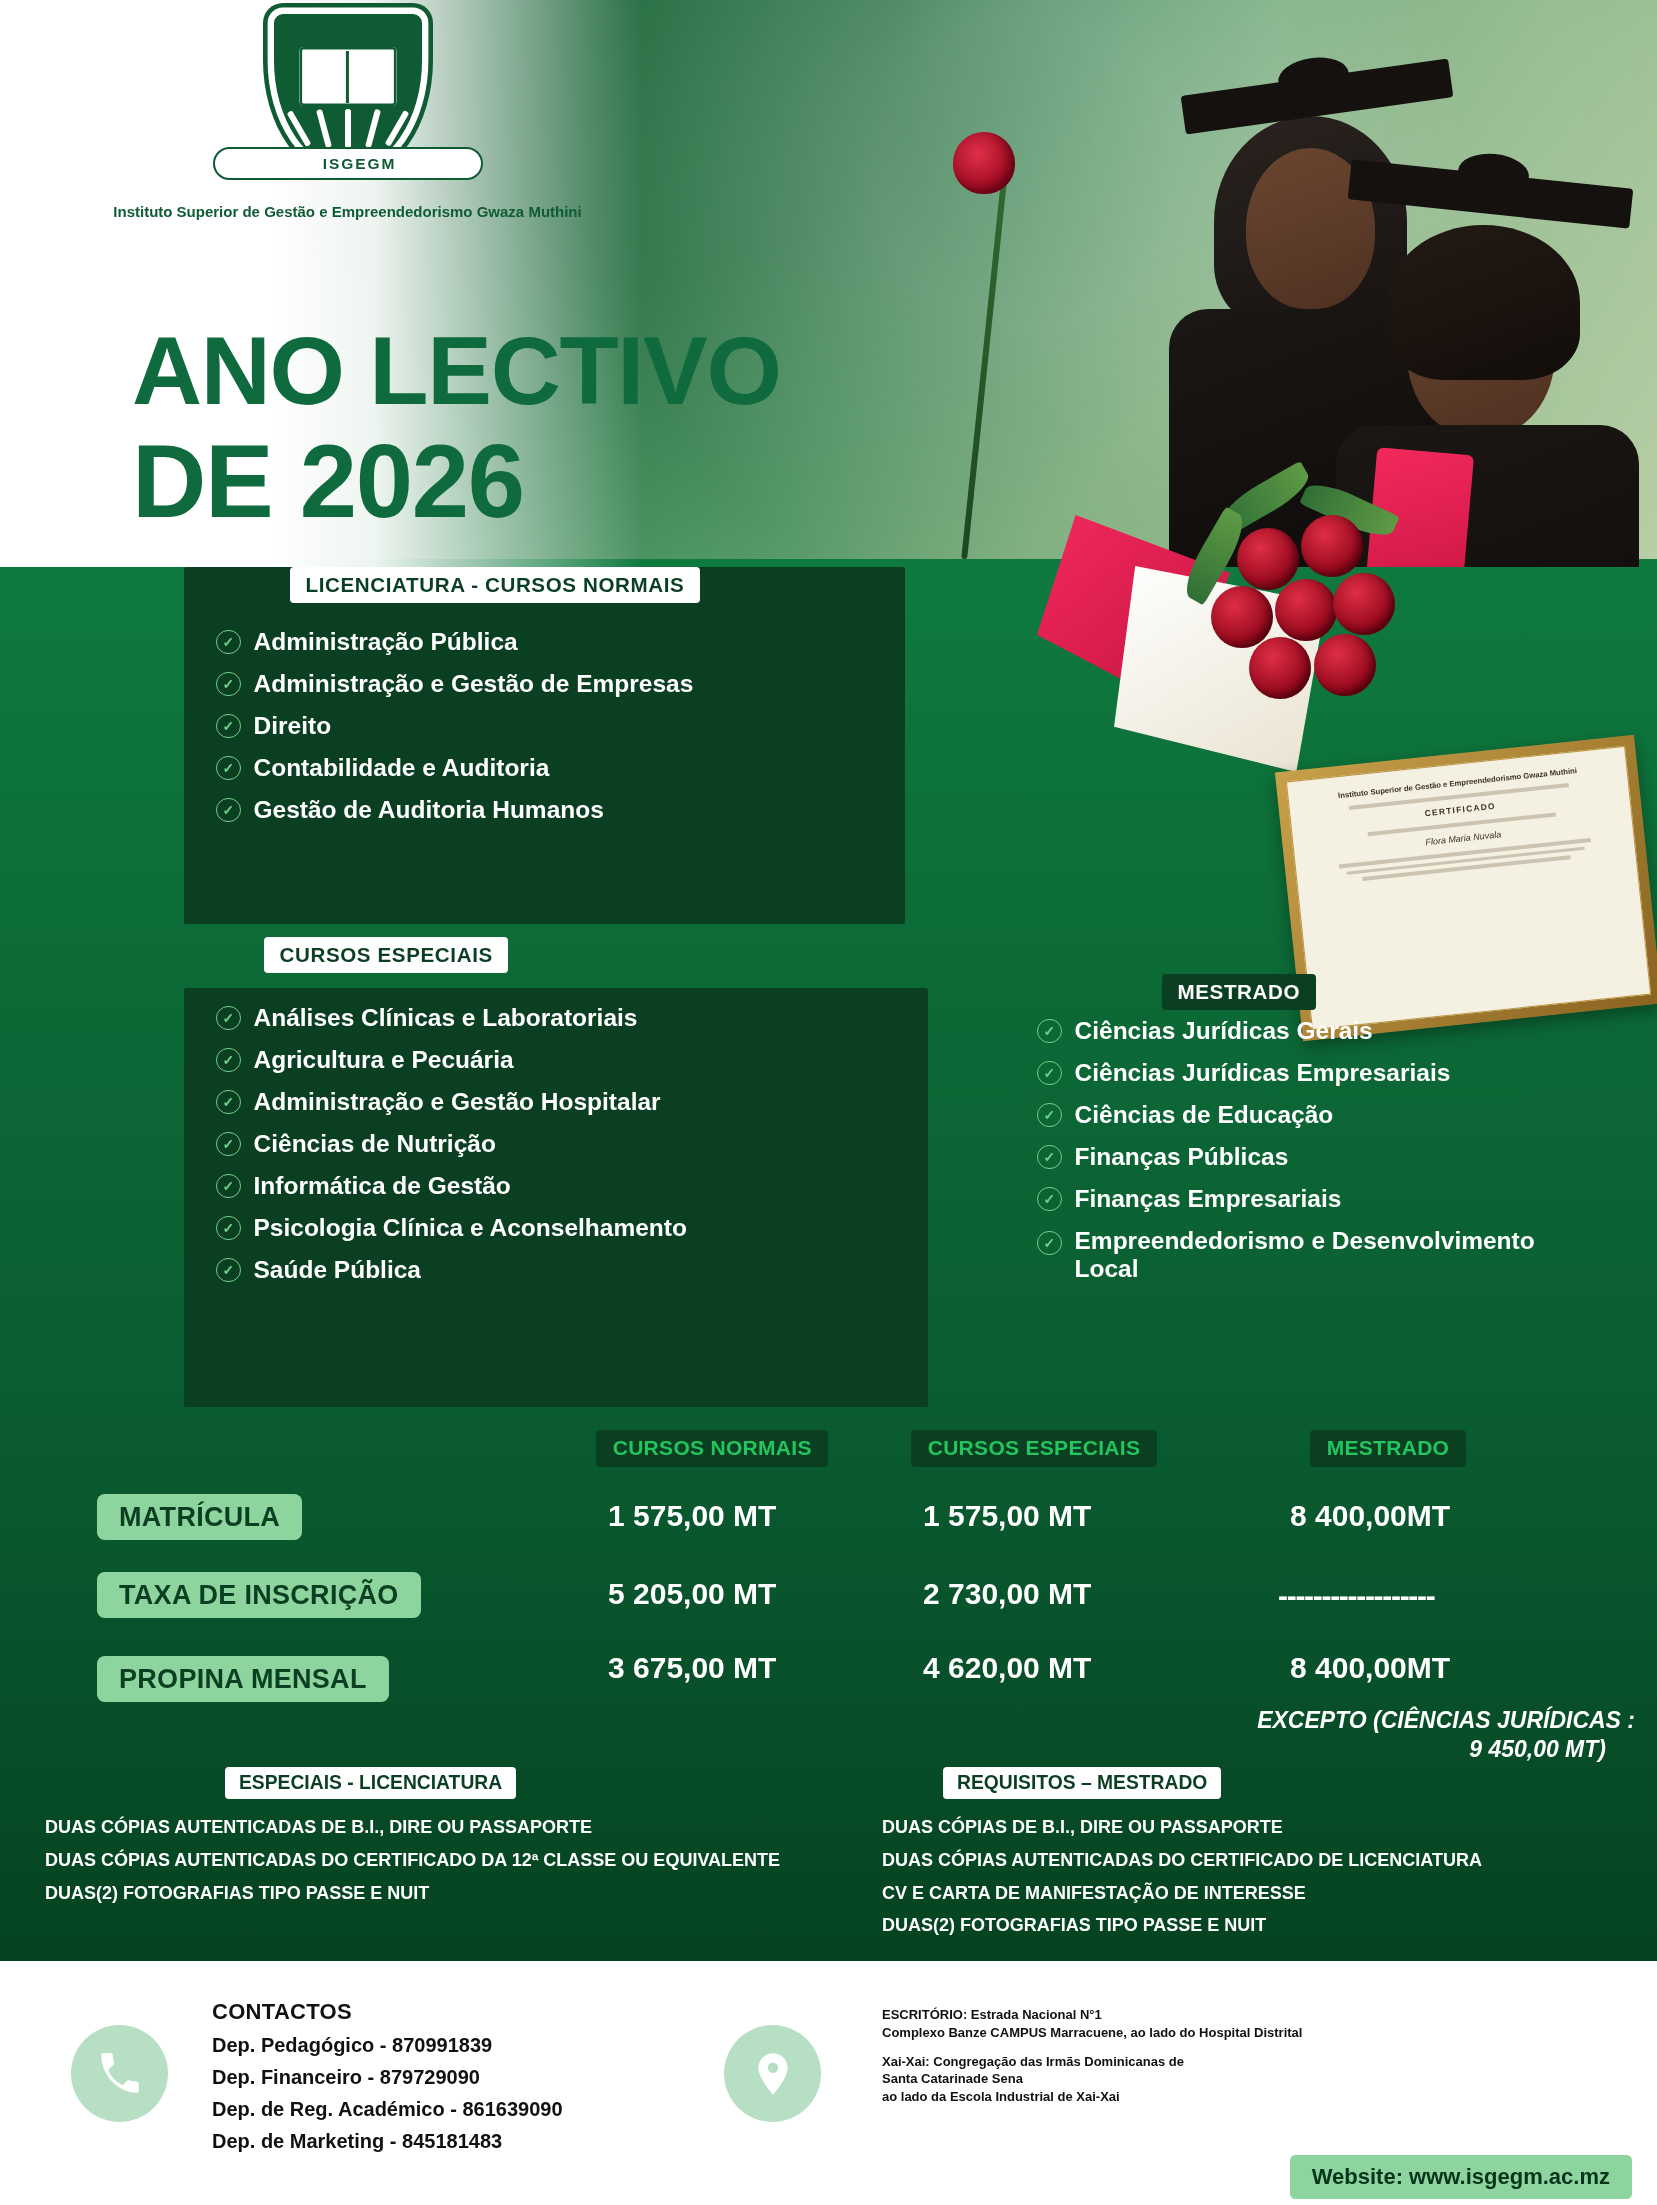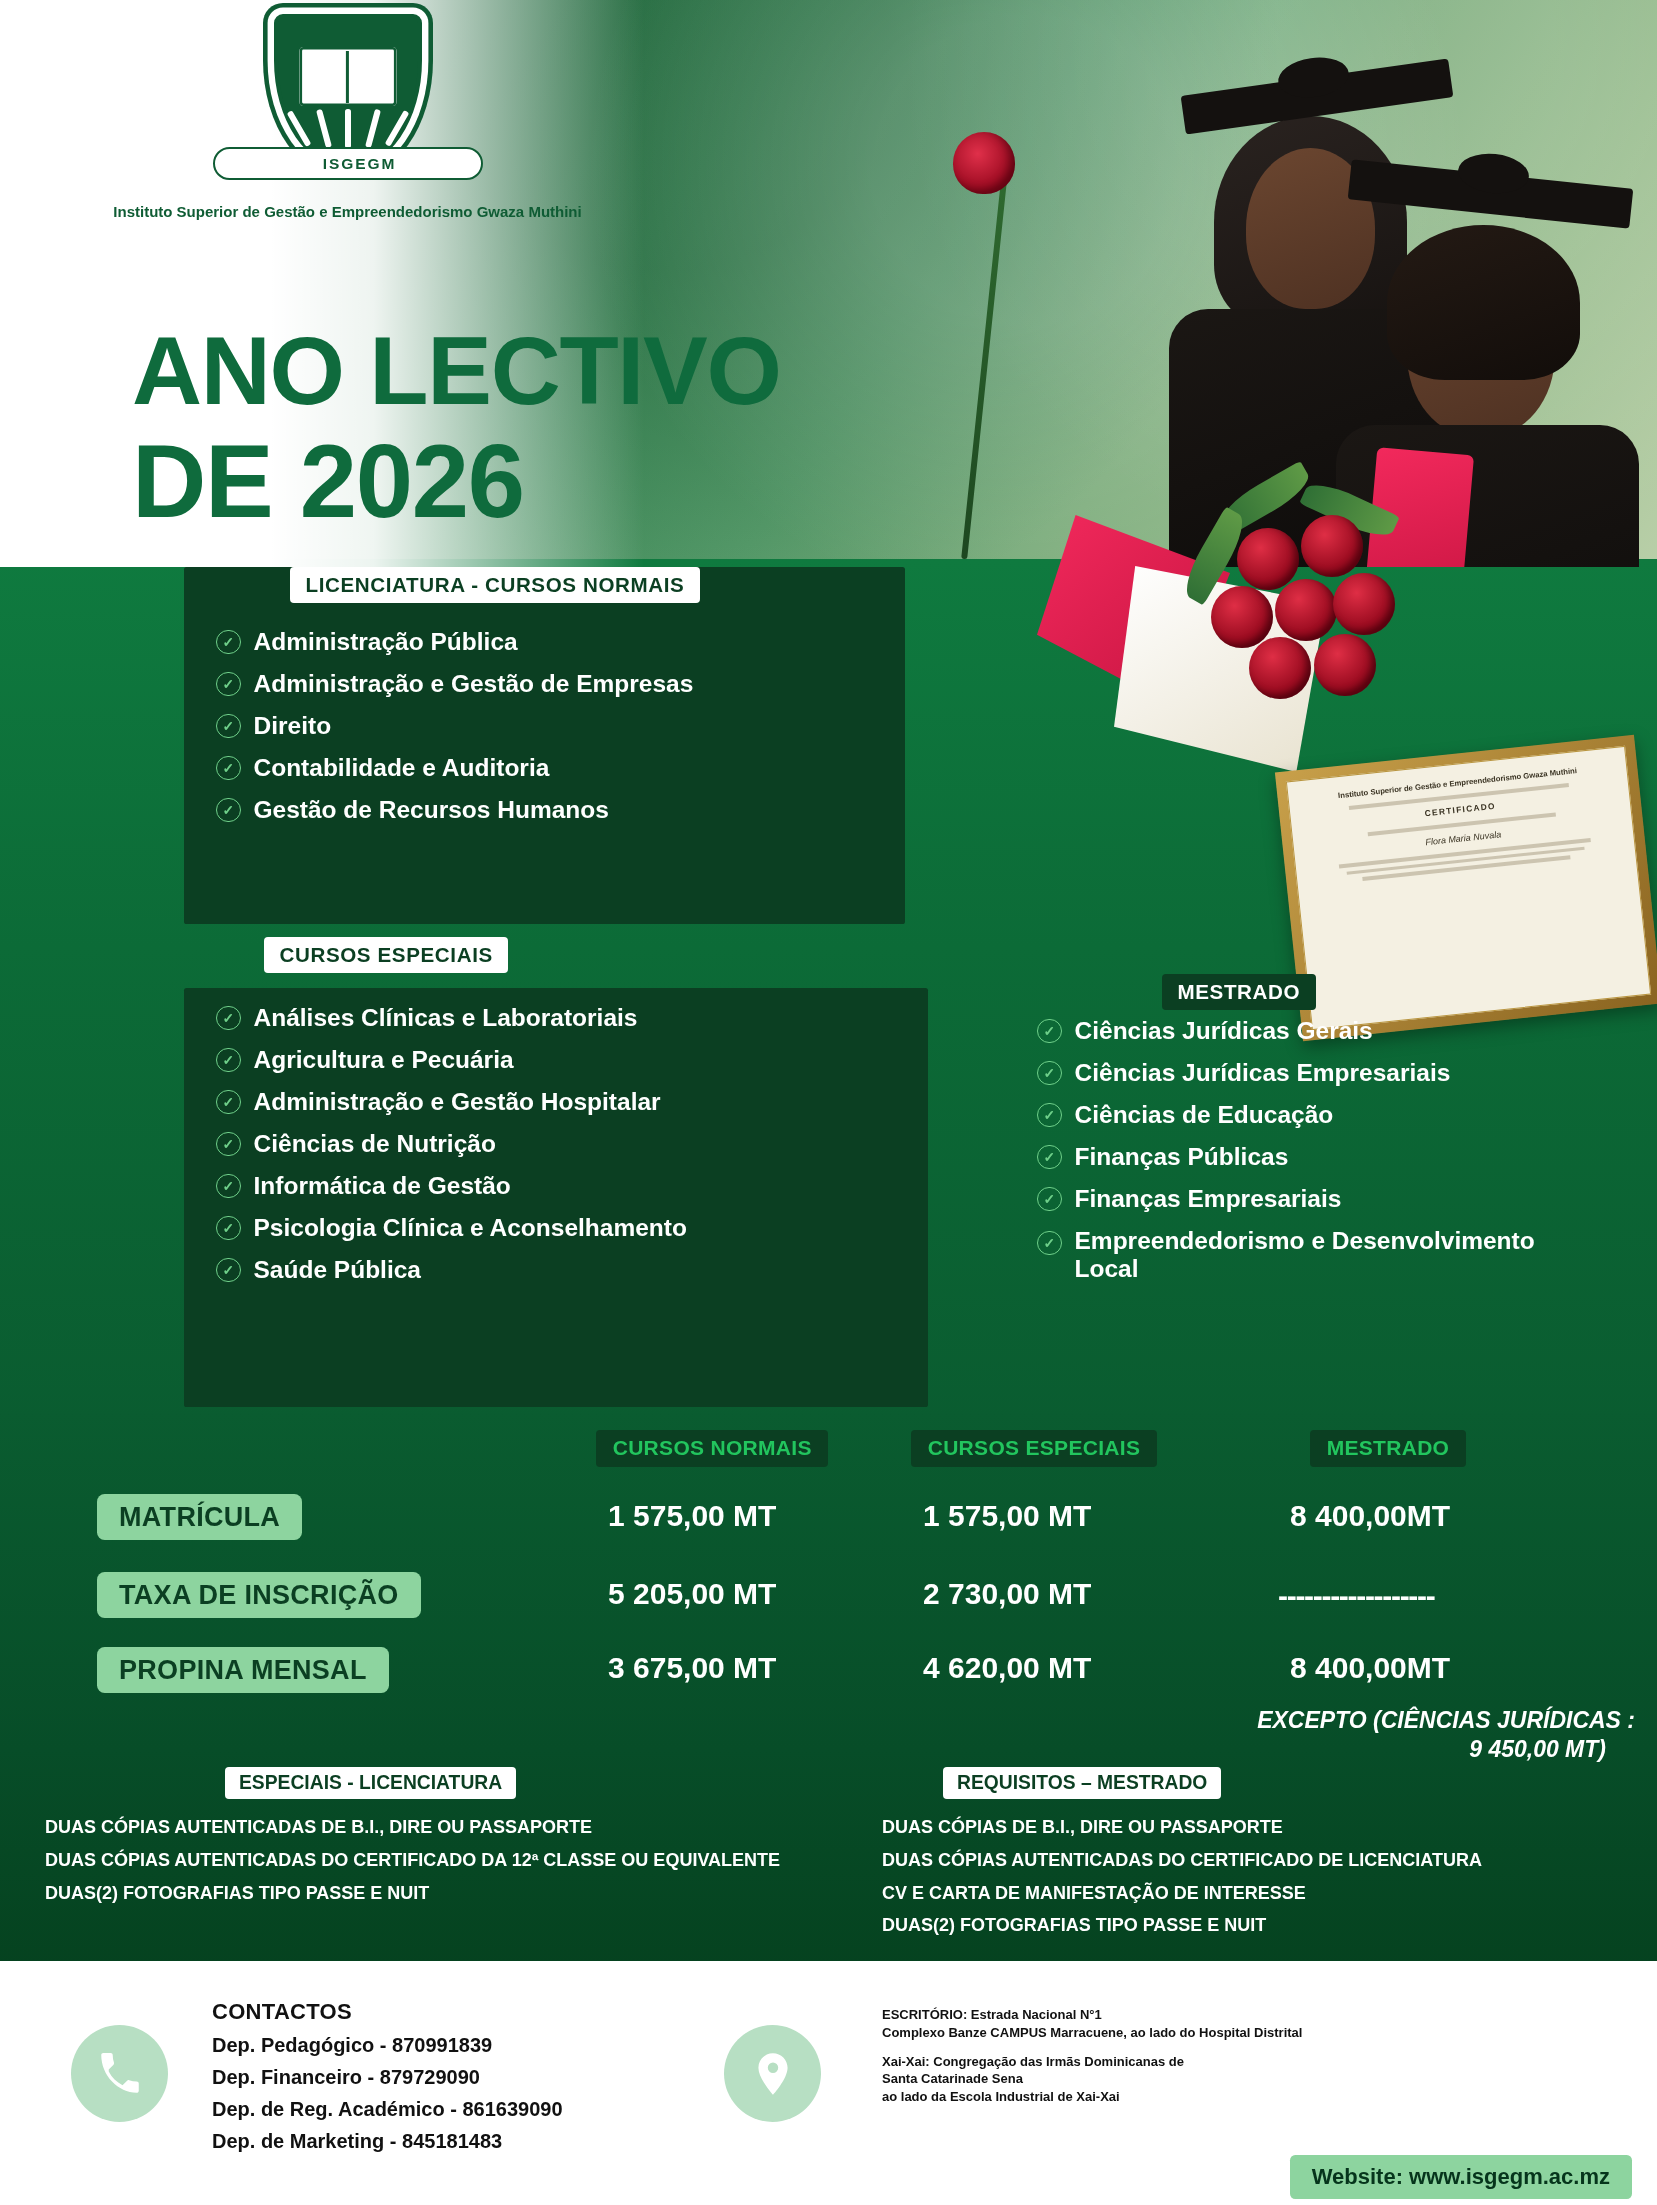--- a/index.html
+++ b/index.html
@@ -314,21 +314,21 @@
     <li>
         <span class="chk">✓</span>
         <span>Direito</span>
       </li>
     <li>
         <span class="chk">✓</span>
         <span>Contabilidade e Auditoria</span>
       </li>
     <li>
         <span class="chk">✓</span>
-        <span>Gestão de Recursos Humanos</span>
+        <span>Gestão de Auditoria Humanos</span>
       </li>
   </ul>
 
   <div class="panel-dark" style="left:184px; top:988px; width:744px; height:419px;"></div>
   <div style="position:absolute; left:264px; top:937px; z-index:5;">
     <span class="sec-label">CURSOS ESPECIAIS</span>
   </div>
   <ul class="courses" style="position:absolute; left:216px; top:1004px; z-index:5;">
     <li>
         <span class="chk">✓</span>
@@ -398,21 +398,21 @@
     <div class="fee-pill" style="left:97px; top:77px;">MATRÍCULA</div>
     <div class="fee-val" style="left:596px; top:82px;">1 575,00 MT</div>
     <div class="fee-val" style="left:911px; top:82px;">1 575,00 MT</div>
     <div class="fee-val" style="left:1278px; top:82px;">8 400,00MT</div>
 
     <div class="fee-pill" style="left:97px; top:155px;">TAXA DE INSCRIÇÃO</div>
     <div class="fee-val" style="left:596px; top:160px;">5 205,00 MT</div>
     <div class="fee-val" style="left:911px; top:160px;">2 730,00 MT</div>
     <div class="fee-dash" style="left:1278px; top:162px;">------------------</div>
 
-    <div class="fee-pill" style="left:97px; top:230px;">PROPINA MENSAL</div>
+    <div class="fee-pill" style="left:97px; top:239px;">PROPINA MENSAL</div>
     <div class="fee-val" style="left:596px; top:234px;">3 675,00 MT</div>
     <div class="fee-val" style="left:911px; top:234px;">4 620,00 MT</div>
     <div class="fee-val" style="left:1278px; top:234px;">8 400,00MT</div>
 
     <div class="fee-note" style="left:901px; top:290px; width:734px;">EXCEPTO (CIÊNCIAS JURÍDICAS :</div>
     <div class="fee-note" style="left:901px; top:319px; width:705px;">9 450,00 MT)</div>
   </div>
 
   <div class="req-label" style="left:225px; top:1767px;">ESPECIAIS - LICENCIATURA</div>
   <div class="req-list" style="left:45px; top:1816px; width:773px;">

